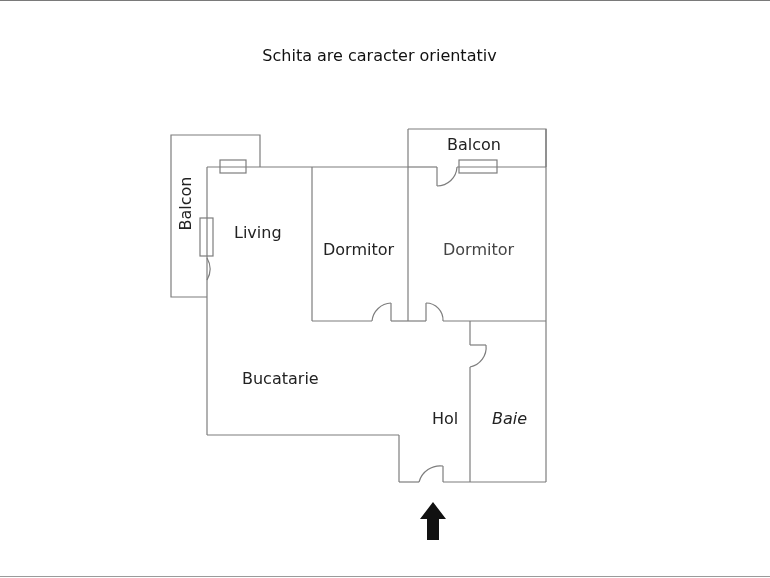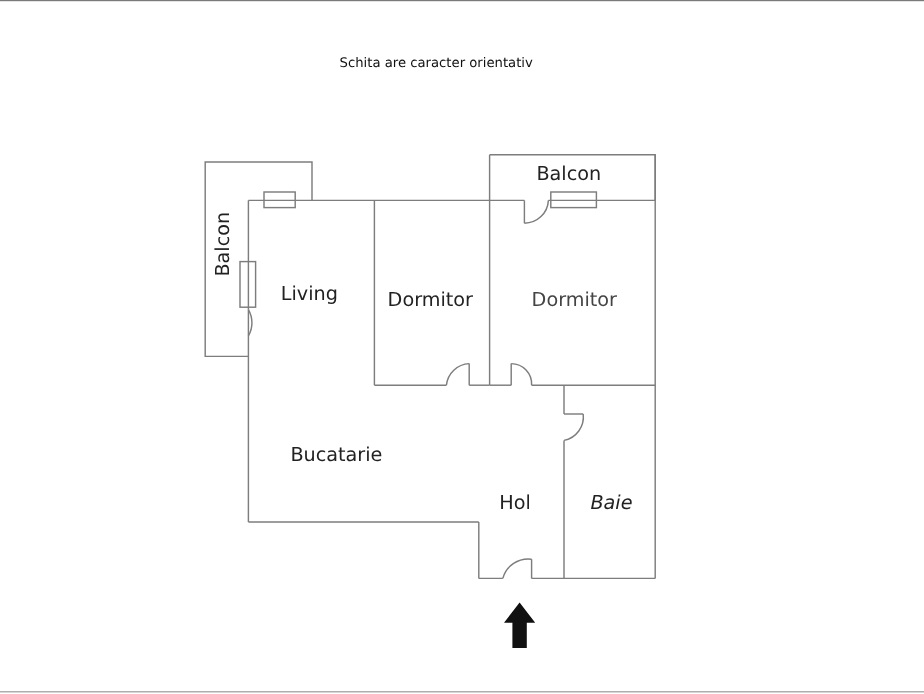--- a/index.html
+++ b/index.html
@@ -1,19 +1,19 @@
 <!DOCTYPE html>
 <html><head>
 <meta charset="utf-8">
 <style>
   html, body { margin:0; padding:0; background:#ffffff; }
   body { width:770px; height:578px; position:relative; overflow:hidden; font-family:"DejaVu Sans", sans-serif; }
   .topline { position:absolute; left:0; top:0; width:770px; height:1px; background:#7a7a7a; }
   .botline { position:absolute; left:0; top:576px; width:770px; height:1px; background:#9a9a9a; }
-  .title { position:absolute; left:0; top:46px; width:727px; text-align:center; font-size:11px; color:#111; }
+  .title { position:absolute; left:16px; top:46px; width:727px; text-align:center; font-size:16px; color:#111; }
   svg { position:absolute; left:0; top:0; }
   .lbl { position:absolute; font-size:16px; color:#222; white-space:nowrap; }
   .lbl.grey { color:#444; }
 </style>
 </head>
 <body>
 
 <div class="topline"></div>
 <div class="botline"></div>
 
@@ -73,18 +73,18 @@
     <path d="M419,482 A22,22 0 0 1 443,466"></path>
     <line x1="443" y1="466" x2="443" y2="482"></line>
     <line x1="443" y1="482" x2="546" y2="482"></line>
   </g>
 
   <polygon points="433,502 446,519 439,519 439,540 427,540 427,519 420,519" fill="#111"></polygon>
 </svg>
 
 <div class="lbl" style="left:160px; top:196px; transform:rotate(-90deg); transform-origin:center; width:50px; text-align:center;">Balcon</div>
 <div class="lbl" style="left:447px; top:135px;">Balcon</div>
-<div class="lbl" style="left:234px; top:235px;">Living</div>
+<div class="lbl" style="left:234px; top:223px;">Living</div>
 <div class="lbl" style="left:323px; top:240px;">Dormitor</div>
 <div class="lbl grey" style="left:443px; top:240px;">Dormitor</div>
 <div class="lbl" style="left:242px; top:369px;">Bucatarie</div>
-<div class="lbl" style="left:416px; top:409px;">Hol</div>
+<div class="lbl" style="left:432px; top:409px;">Hol</div>
 <div class="lbl" style="left:492px; top:409px;font-style:italic;">Baie</div>
 
 </body></html>

